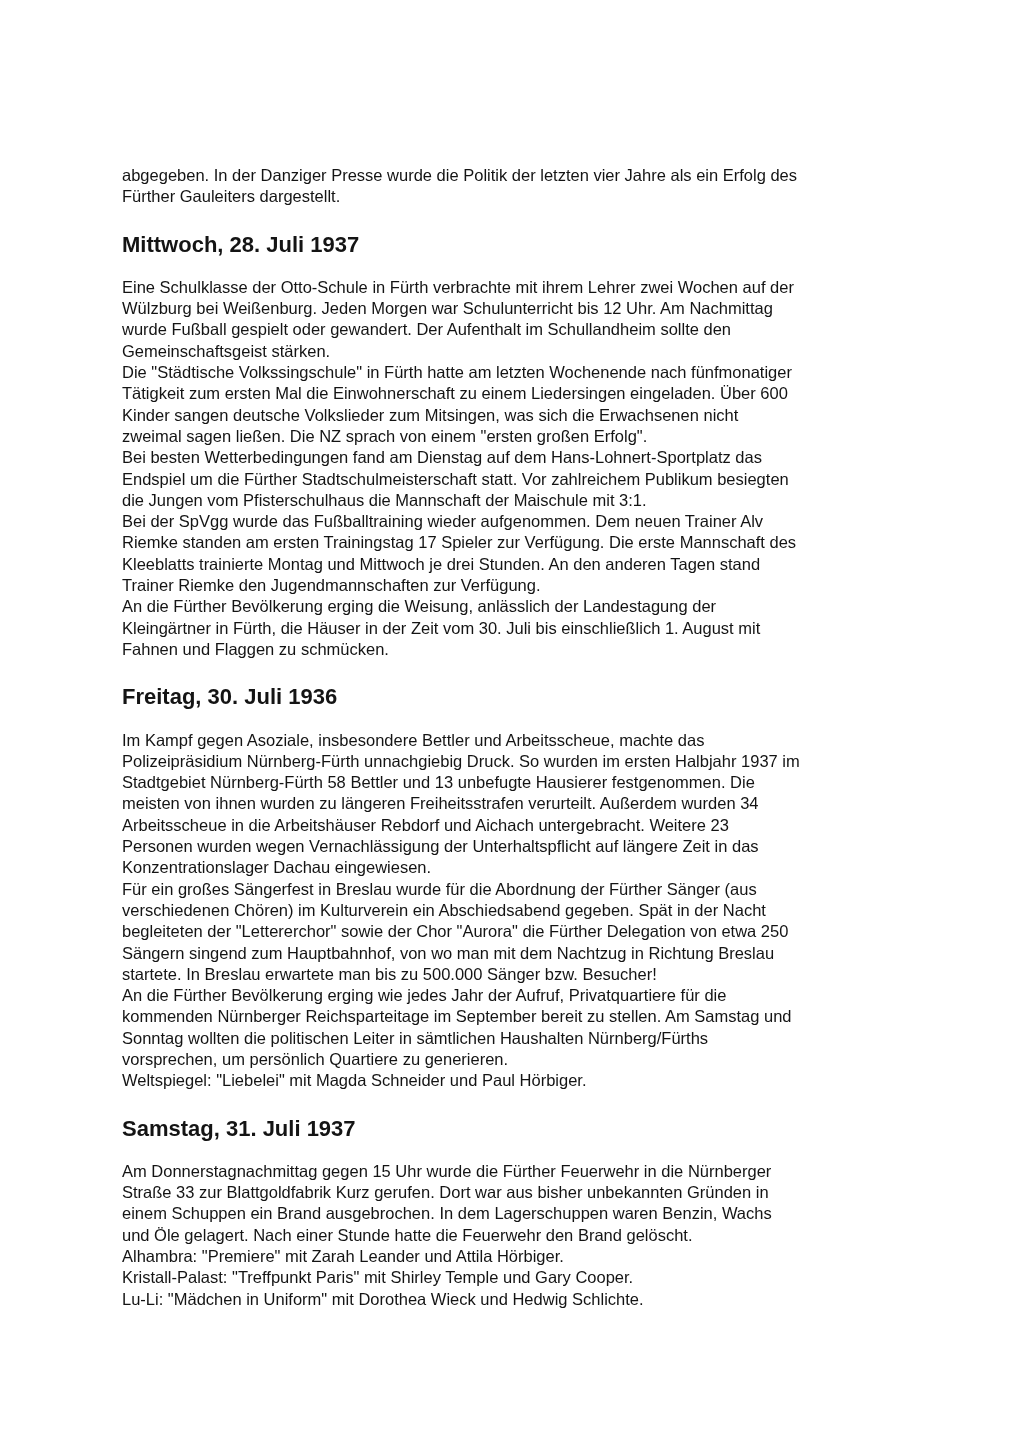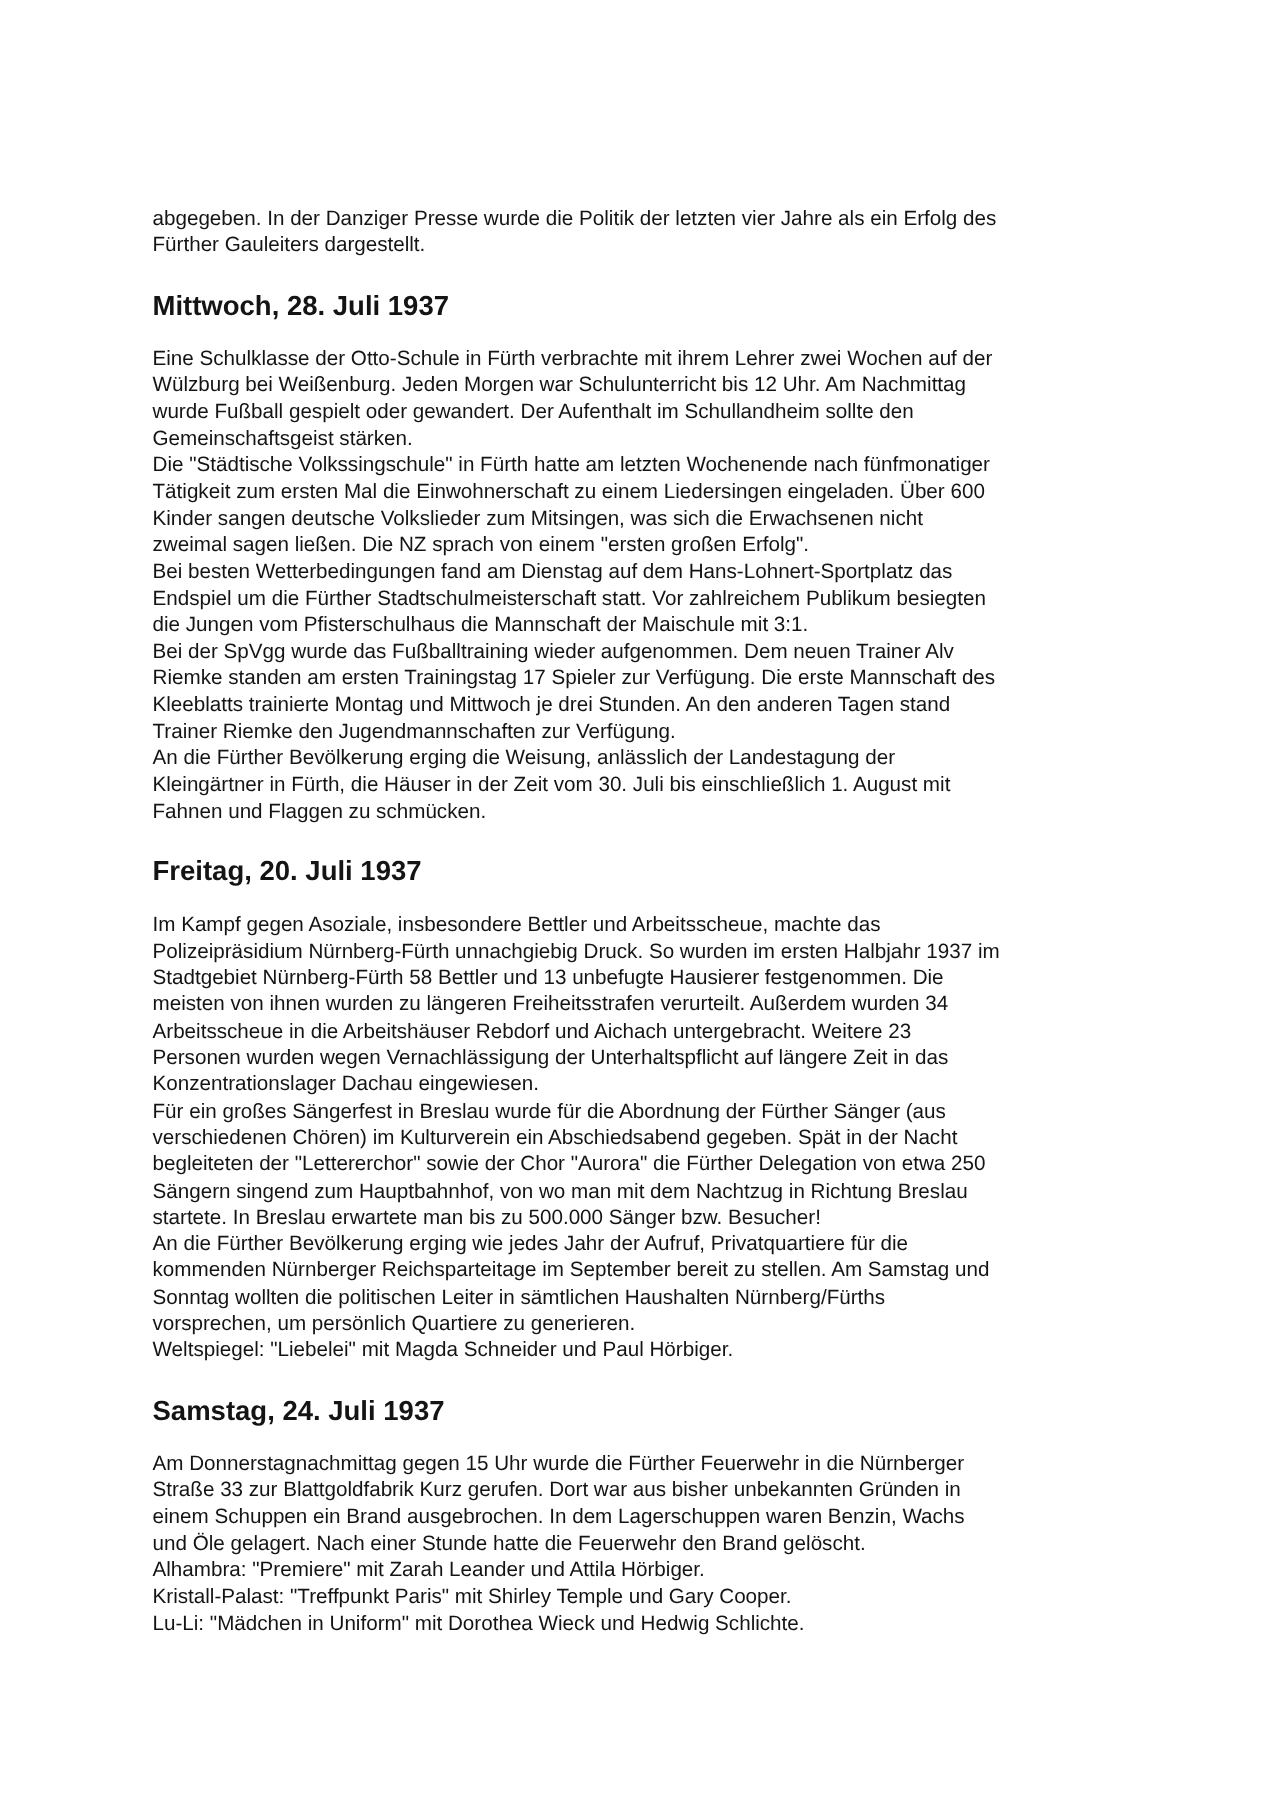--- a/index.html
+++ b/index.html
@@ -57,39 +57,39 @@
       <p class="paragraph">Bei besten Wetterbedingungen fand am Dienstag auf dem Hans-Lohnert-Sportplatz das
 Endspiel um die Fürther Stadtschulmeisterschaft statt. Vor zahlreichem Publikum besiegten
 die Jungen vom Pfisterschulhaus die Mannschaft der Maischule mit 3:1.
 Bei der SpVgg wurde das Fußballtraining wieder aufgenommen. Dem neuen Trainer Alv
 Riemke standen am ersten Trainingstag 17 Spieler zur Verfügung. Die erste Mannschaft des
 Kleeblatts trainierte Montag und Mittwoch je drei Stunden. An den anderen Tagen stand
 Trainer Riemke den Jugendmannschaften zur Verfügung.
 An die Fürther Bevölkerung erging die Weisung, anlässlich der Landestagung der
 Kleingärtner in Fürth, die Häuser in der Zeit vom 30. Juli bis einschließlich 1. August mit
 Fahnen und Flaggen zu schmücken.</p>
-      <h2 class="heading">Freitag, 20. Juli 1937</h2>
+      <h2 class="heading">Freitag, 30. Juli 1936</h2>
       <p class="paragraph">Im Kampf gegen Asoziale, insbesondere Bettler und Arbeitsscheue, machte das
 Polizeipräsidium Nürnberg-Fürth unnachgiebig Druck. So wurden im ersten Halbjahr 1937 im
 Stadtgebiet Nürnberg-Fürth 58 Bettler und 13 unbefugte Hausierer festgenommen. Die
 meisten von ihnen wurden zu längeren Freiheitsstrafen verurteilt. Außerdem wurden 34
 Arbeitsscheue in die Arbeitshäuser Rebdorf und Aichach untergebracht. Weitere 23
 Personen wurden wegen Vernachlässigung der Unterhaltspflicht auf längere Zeit in das
 Konzentrationslager Dachau eingewiesen.
 Für ein großes Sängerfest in Breslau wurde für die Abordnung der Fürther Sänger (aus
 verschiedenen Chören) im Kulturverein ein Abschiedsabend gegeben. Spät in der Nacht
 begleiteten der "Lettererchor" sowie der Chor "Aurora" die Fürther Delegation von etwa 250
 Sängern singend zum Hauptbahnhof, von wo man mit dem Nachtzug in Richtung Breslau
 startete. In Breslau erwartete man bis zu 500.000 Sänger bzw. Besucher!
 An die Fürther Bevölkerung erging wie jedes Jahr der Aufruf, Privatquartiere für die
 kommenden Nürnberger Reichsparteitage im September bereit zu stellen. Am Samstag und
 Sonntag wollten die politischen Leiter in sämtlichen Haushalten Nürnberg/Fürths
 vorsprechen, um persönlich Quartiere zu generieren.
 Weltspiegel: "Liebelei" mit Magda Schneider und Paul Hörbiger.</p>
-      <h2 class="heading">Samstag, 24. Juli 1937</h2>
+      <h2 class="heading">Samstag, 31. Juli 1937</h2>
       <p class="paragraph">Am Donnerstagnachmittag gegen 15 Uhr wurde die Fürther Feuerwehr in die Nürnberger
 Straße 33 zur Blattgoldfabrik Kurz gerufen. Dort war aus bisher unbekannten Gründen in
 einem Schuppen ein Brand ausgebrochen. In dem Lagerschuppen waren Benzin, Wachs
 und Öle gelagert. Nach einer Stunde hatte die Feuerwehr den Brand gelöscht.
 Alhambra: "Premiere" mit Zarah Leander und Attila Hörbiger.
 Kristall-Palast: "Treffpunkt Paris" mit Shirley Temple und Gary Cooper.
 Lu-Li: "Mädchen in Uniform" mit Dorothea Wieck und Hedwig Schlichte.</p>
     </div>
 </div>
 

